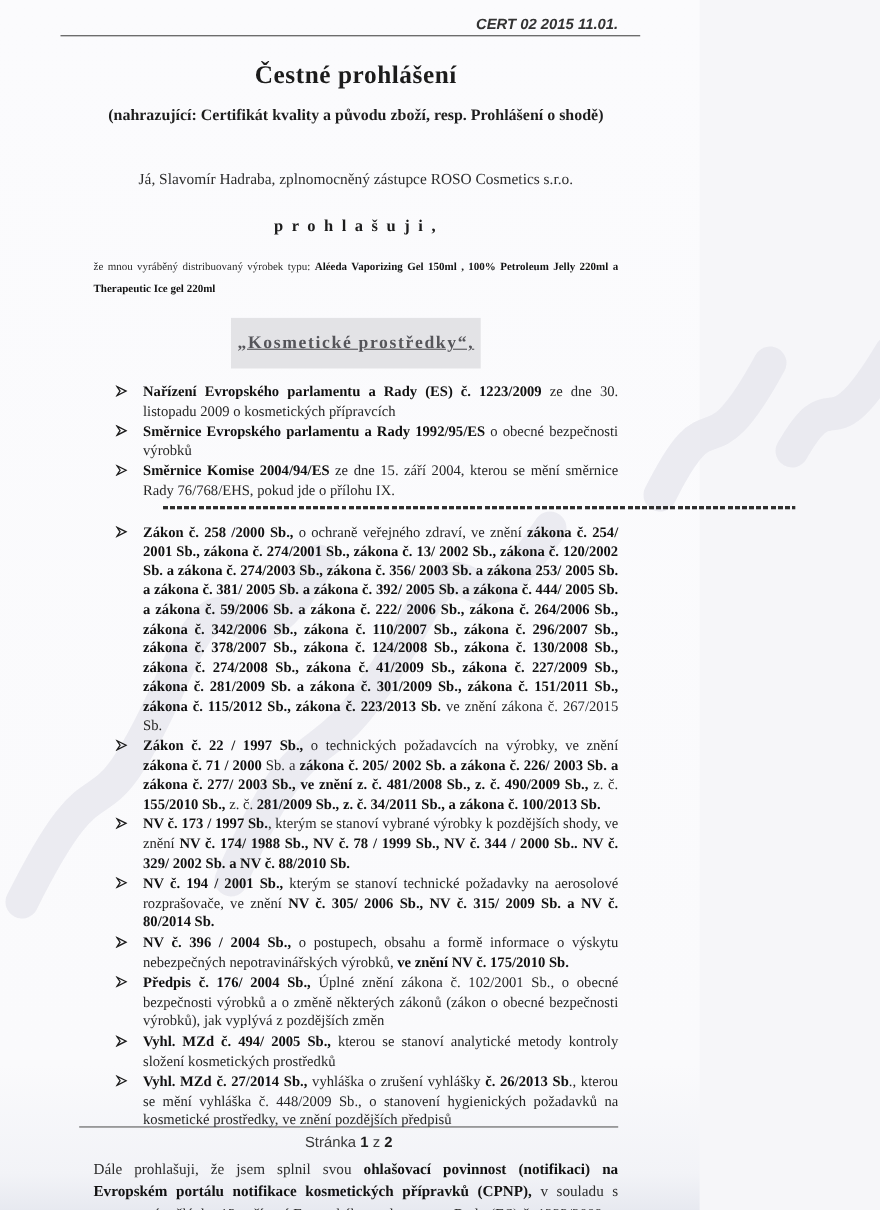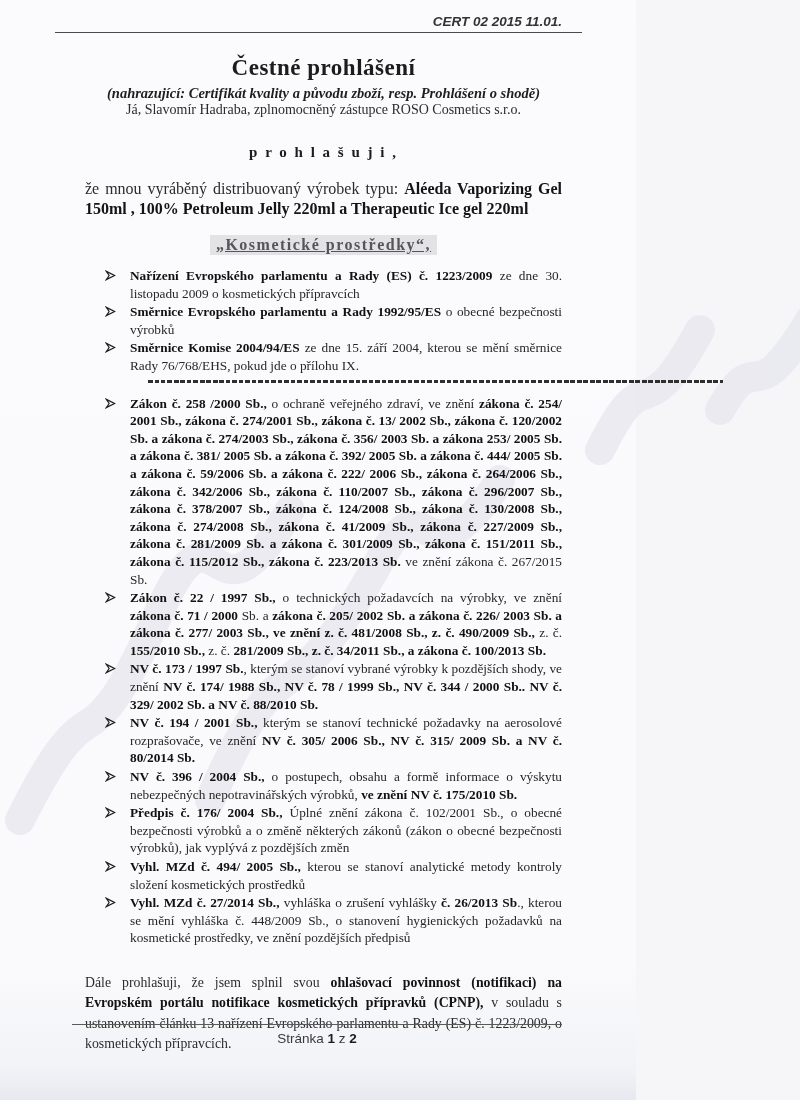--- a/index.html
+++ b/index.html
@@ -26,41 +26,41 @@
   }
   .header-rule{
     height:0;border-top:1.6px solid #4a4a4a;
     margin:3px -20px 0 -30px;
   }
   h1.title{
     margin:22px 0 0 0;text-align:center;
     font-size:23px;font-weight:bold;color:#1c1c1c;letter-spacing:.5px;
   }
   .subtitle{
-    margin-top:4px;text-align:center;
-    font-size:14.5px;font-weight:bold;color:#1e1e1e;font-style:italic;
+    margin-top:16px;text-align:center;
+    font-size:14.5px;font-weight:bold;color:#1e1e1e;
   }
   .intro{
-    text-align:center;font-size:14px;color:#2b2b2b;
+    margin-top:42px;text-align:center;font-size:14px;color:#2b2b2b;
   }
   .declare{
     margin-top:26px;text-align:center;
     font-size:15px;font-weight:bold;letter-spacing:2px;color:#1c1c1c;
   }
   .para{
-    margin-top:18px;font-size:16px;line-height:20px;text-align:justify;color:#2b2b2b;
+    margin-top:18px;font-size:10px;line-height:20px;text-align:justify;color:#2b2b2b;
   }
   .para b{color:#141414;}
   .category{
     margin-top:16px;text-align:center;
   }
   .category span{
     display:inline-block;background:#e3e3e6;color:#55555a;
     font-size:16px;font-weight:bold;letter-spacing:1.5px;
-    text-decoration:underline;padding:1px 6px;
+    text-decoration:underline;padding:14px 6px;
   }
   .compliance{
     margin-top:16px;font-size:13.8px;color:#2b2b2b;
   }
   .legal-list{margin-top:12px;}
   .legal-item{
     position:relative;margin:0 0 1px 20px;padding-left:25px;
     font-size:13.3px;line-height:17.6px;text-align:justify;color:#262626;
   }
   .legal-item b{color:#111;}

